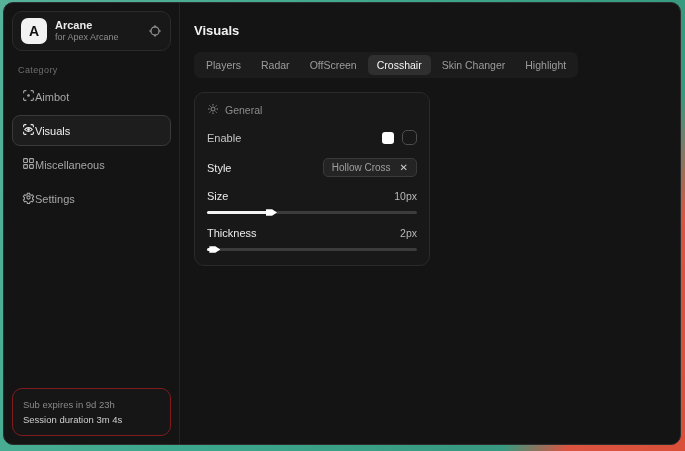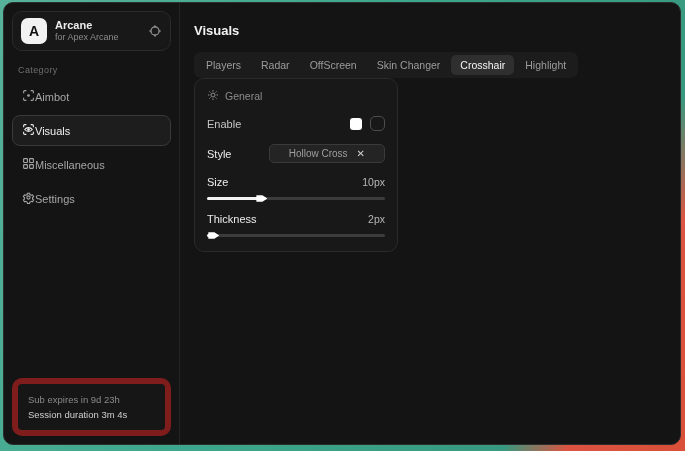--- a/index.html
+++ b/index.html
@@ -22,45 +22,45 @@
   .brand-sub { font-size:9px; color:#8b8b8b; }
   .brand-ico { color:#9a9a9a; display:flex; }
 
   .category { margin:14px 6px 6px; font-size:9px; color:#6e6e6e; letter-spacing:.4px; }
 
   .nav-item { display:flex; align-items:center; padding:7px 9px; margin-bottom:3px;
               border:1px solid transparent; border-radius:8px; color:#a6a6a6; font-size:11px; cursor:pointer; }
   .nav-item.active { background:#1d1d1d; border-color:#3a3a3a; color:#f0f0f0; }
   .nav-item svg { flex:0 0 13px; }
 
-  .side-footer { margin-top:auto; border:6px solid #7f1d1d; border-radius:10px;
+  .side-footer { margin-top:auto; border:1px solid #7f1d1d; border-radius:10px;
                  padding:8px 10px; font-size:9.5px; line-height:1.6; background:#161616; }
   .foot-line1 { color:#8a8a8a; }
   .foot-line2 { color:#cfcfcf; }
 
   
   .main { flex:1; padding:12px 14px; }
   .page-title { font-size:13px; font-weight:700; color:#f2f2f2; margin:8px 0 14px; }
 
   .tabbar { display:inline-flex; align-items:center; gap:2px; background:#1c1c1c;
             border-radius:7px; padding:3px; }
   .tab { padding:4px 9px; font-size:10.5px; color:#9c9c9c; border-radius:5px; cursor:pointer; white-space:nowrap; }
   .tab.active { background:#2f2f2f; color:#f5f5f5; }
 
-  .panel { width:204px; background:#181818; border:1px solid #2a2a2a;
+  .panel { margin-top:14px; width:236px; background:#181818; border:1px solid #2a2a2a;
            border-radius:10px; padding:10px 12px 14px; }
   .section-head { display:flex; align-items:center; gap:6px; color:#8c8c8c; font-size:10.5px; }
   .row { display:flex; justify-content:space-between; align-items:center; margin-top:13px; }
   .row-label { font-size:11px; color:#c6c6c6; }
   .row-label.strong { color:#ececec; font-weight:400; }
   .enable-ctrls { display:flex; align-items:center; gap:8px; }
   .swatch { width:12px; height:12px; border-radius:3px; cursor:pointer; }
   .checkbox { width:15px; height:15px; border:1.5px solid #4d4d4d; border-radius:5px; background:transparent; cursor:pointer; }
   .chip { display:flex; align-items:flex-start; gap:9px; background:#242424; border:1px solid #3a3a3a;
-          border-radius:5px; padding:3px 19px; font-size:10px; color:#9f9f9f; cursor:pointer; }
+          border-radius:5px; padding:3px 8px; font-size:10px; color:#9f9f9f; cursor:pointer; }
   .chip-x { color:#cfcfcf; font-size:10px; cursor:pointer; }
   .row-value { font-size:10.5px; color:#b8b8b8; }
   .slider { margin-top:9px; height:3px; background:#3c3c3c; border-radius:2px; position:relative; cursor:pointer; }
   .fill { position:relative; height:100%; background:#f2f2f2; border-radius:2px; min-width:4px; }
   .thumb { position:absolute; right:-7px; top:50%; transform:translateY(-50%);
            width:11px; height:9px; background:#fff;
            clip-path:polygon(0 15%, 55% 15%, 100% 50%, 55% 85%, 0 85%); }
 </style>
 </head>
 <body>
@@ -146,22 +146,22 @@
     </div>
   </div>
 
   <div class="main">
     <div class="page-title">Visuals</div>
 
     <div class="tabbar">
       <span class="tab">Players</span>
       <span class="tab">Radar</span>
       <span class="tab">OffScreen</span>
+      <span class="tab active">Crosshair</span>
       <span class="tab">Skin Changer</span>
-      <span class="tab active">Crosshair</span>
       <span class="tab">Highlight</span>
     </div>
 
     <div class="panel">
       <div class="section-head">
         <span>
           <svg width="12" height="12" viewBox="0 0 24 24" fill="none" stroke="currentColor" stroke-width="2">
             <circle cx="12" cy="12" r="4"></circle>
               <line x1="12" y1="2" x2="12" y2="5"></line>
               <line x1="12" y1="19" x2="12" y2="22"></line>

